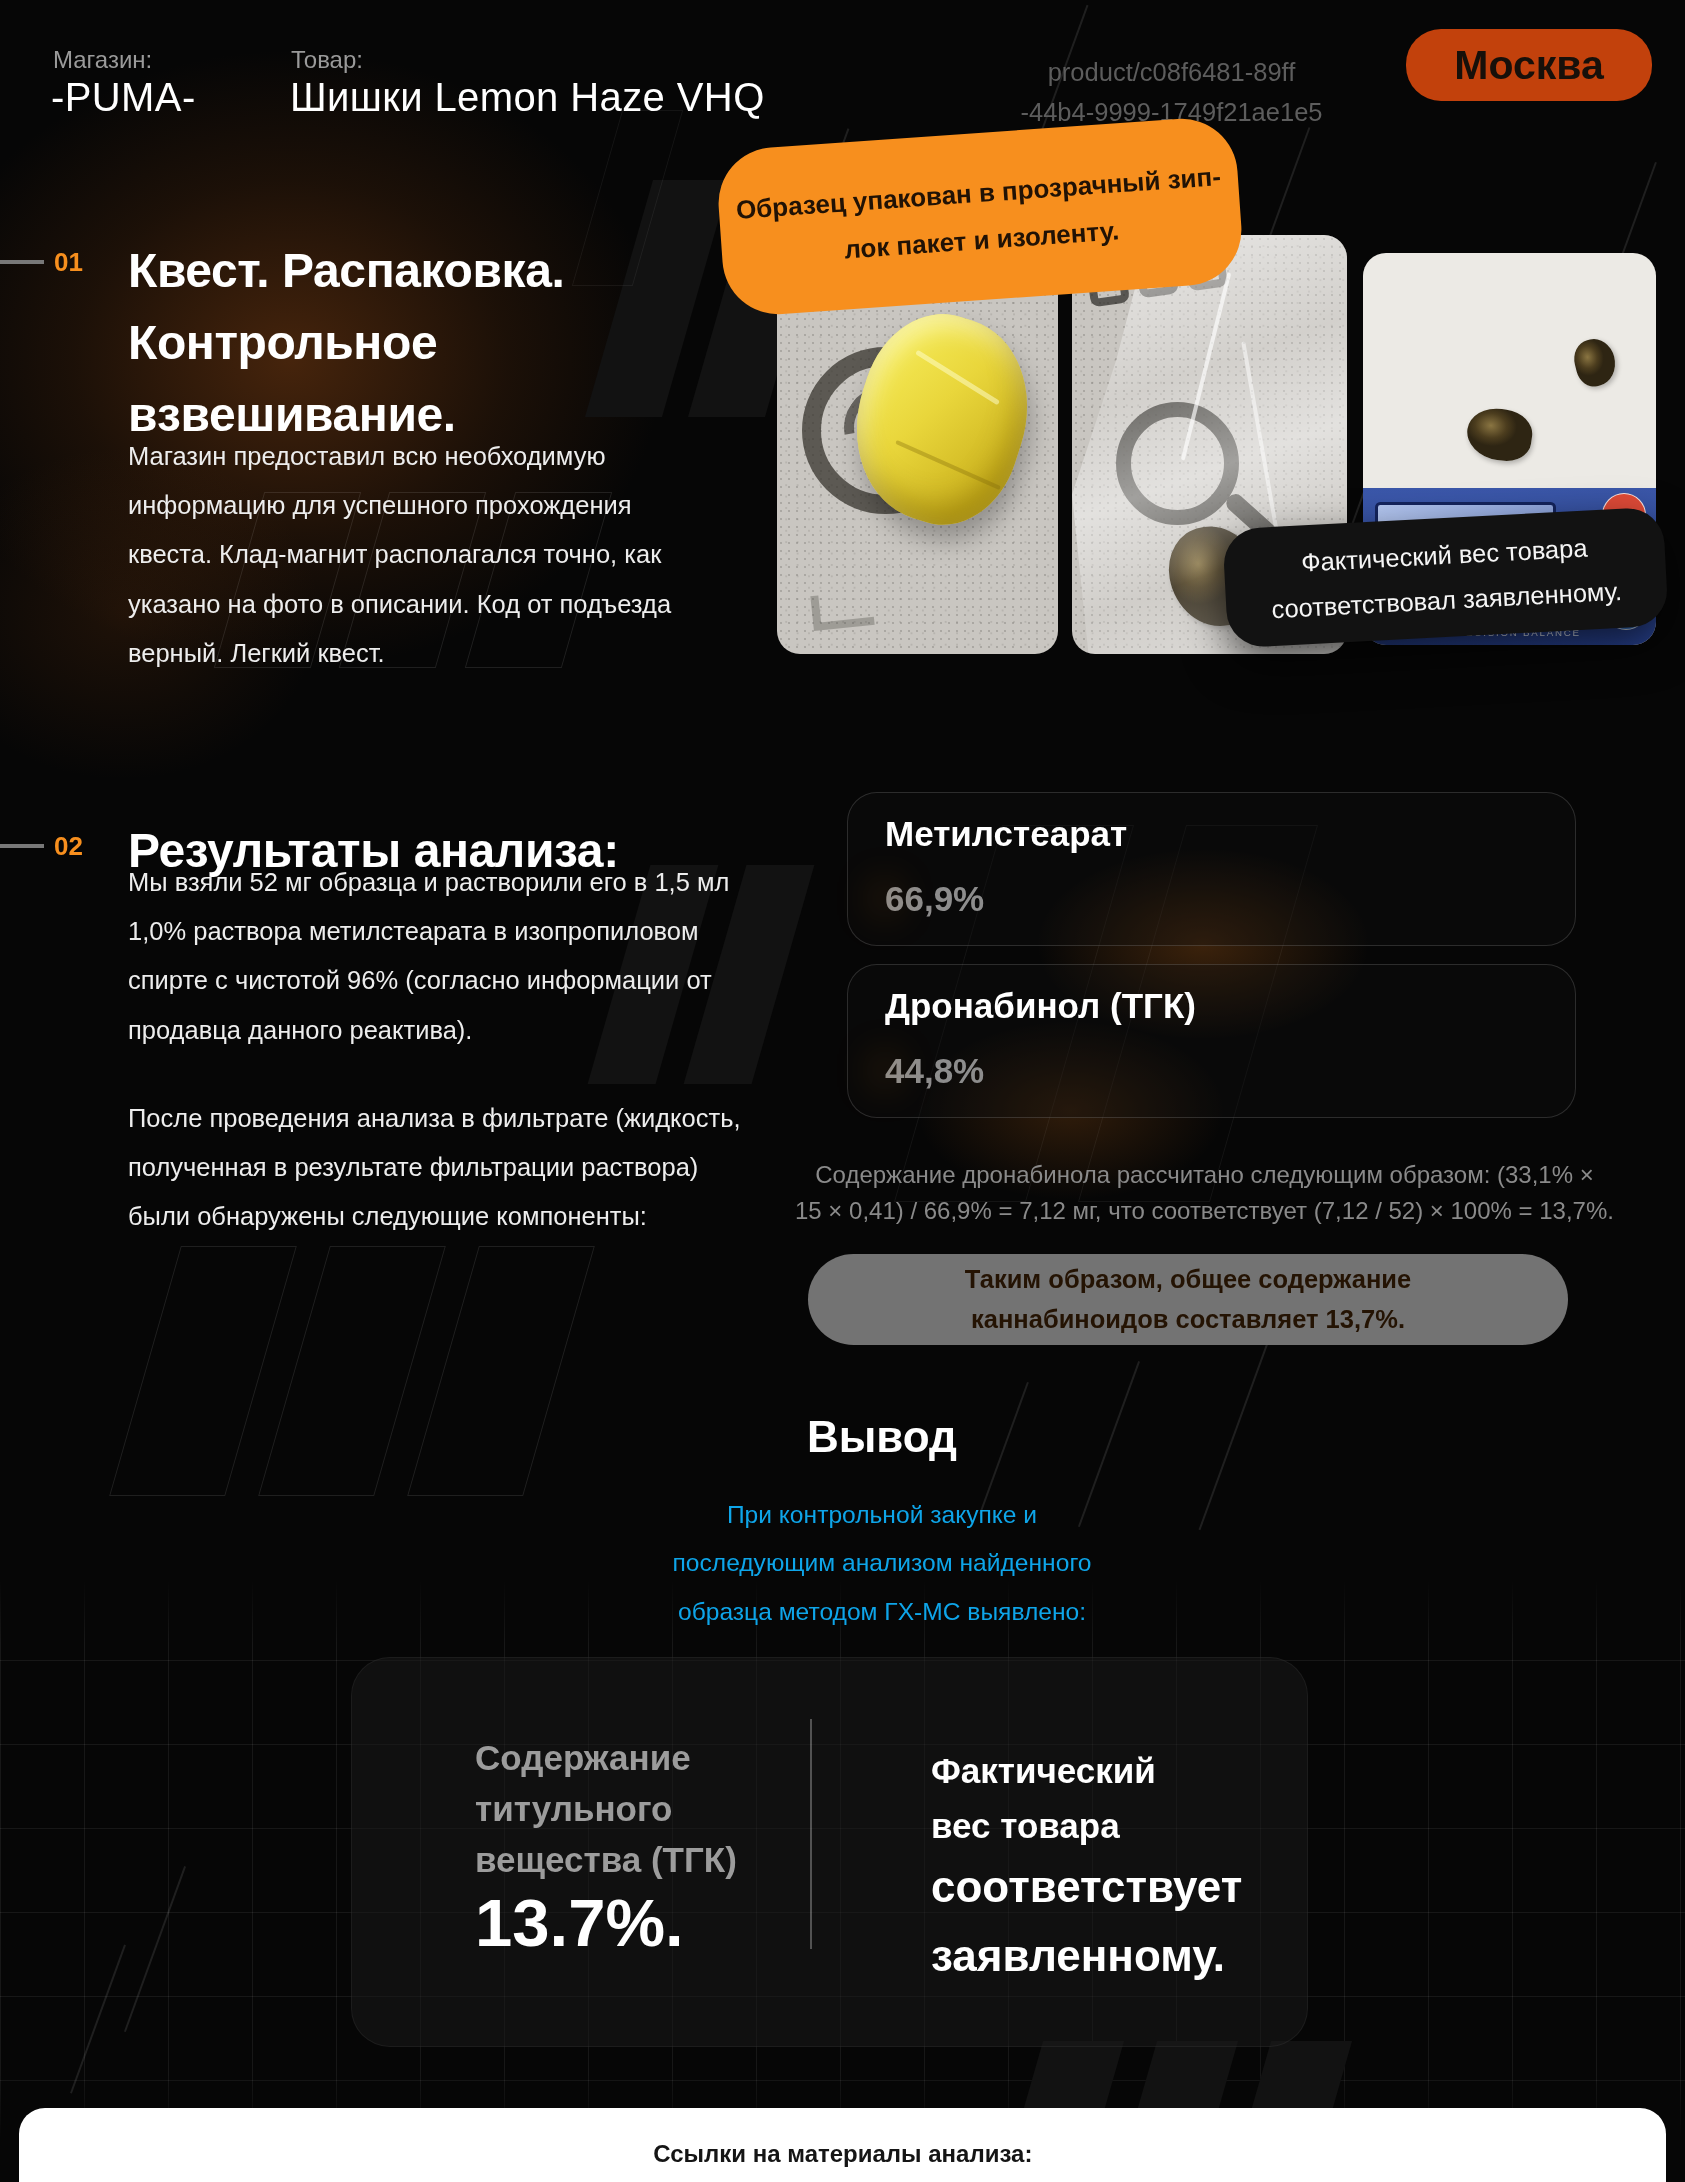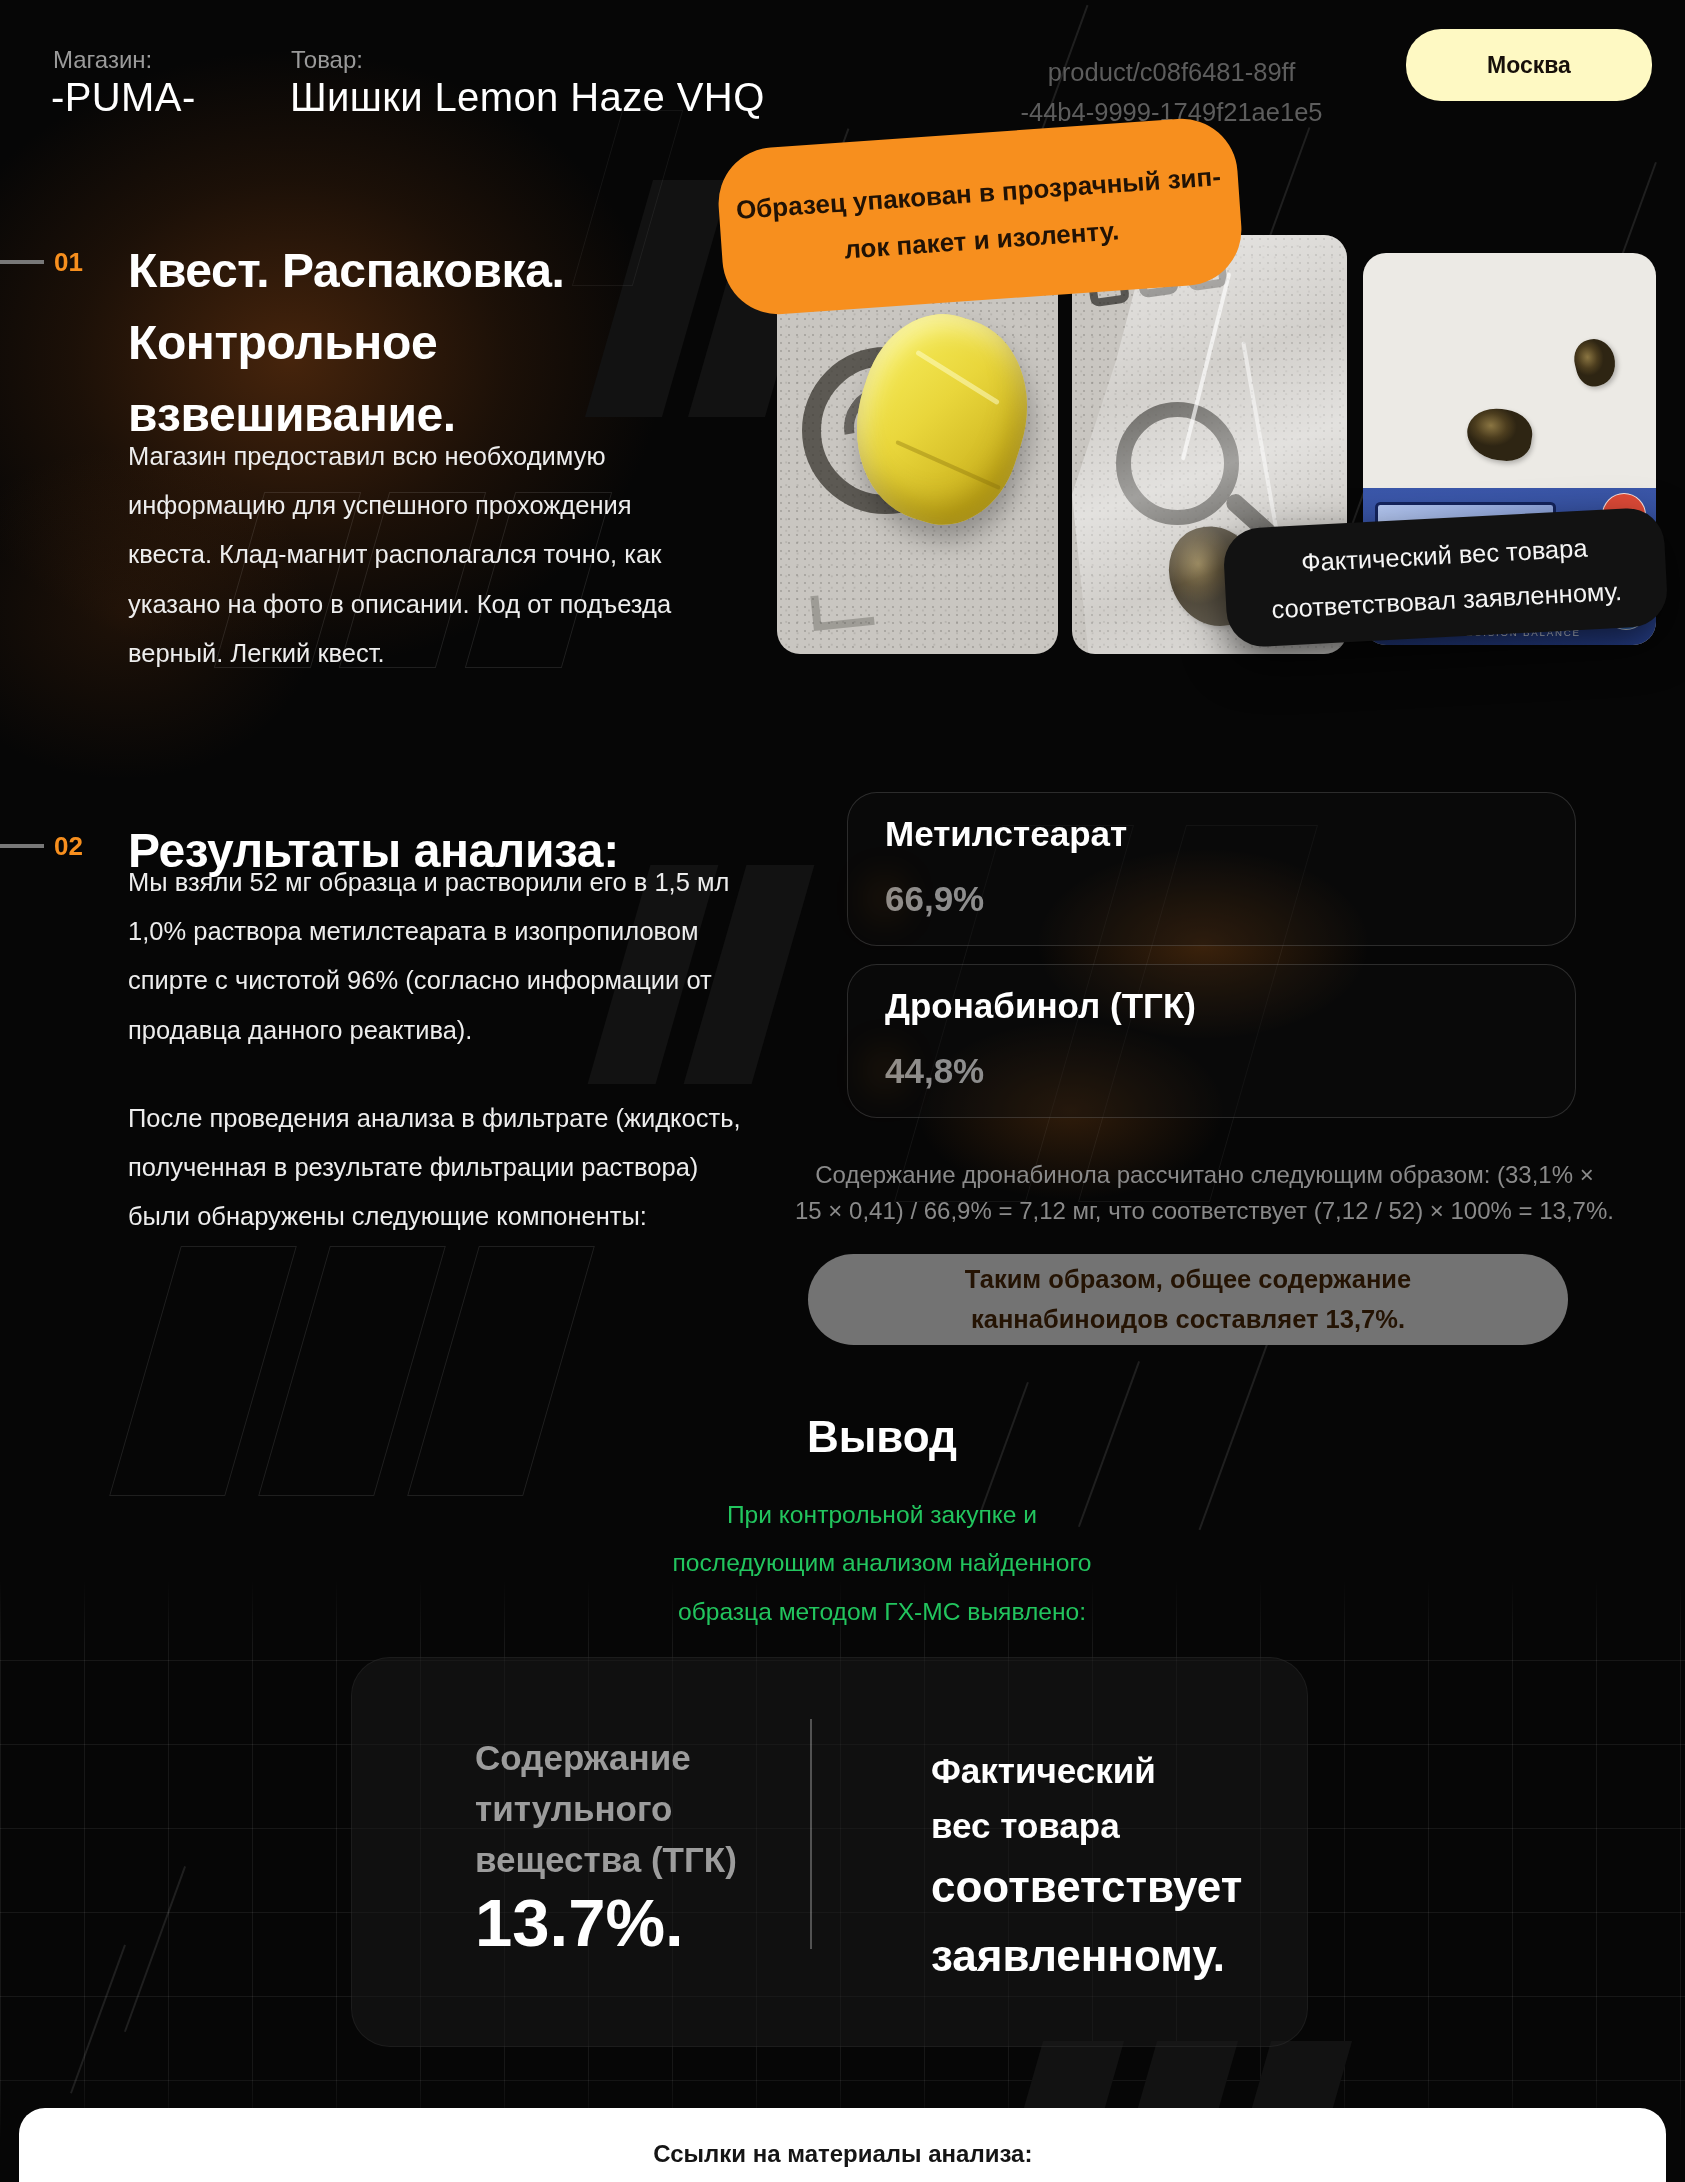--- a/index.html
+++ b/index.html
@@ -25,22 +25,22 @@
     background-image:linear-gradient(rgba(255,255,255,.07) 0.9px, transparent 0.9px),
                      linear-gradient(90deg, rgba(255,255,255,.07) 0.9px, transparent 0.9px);
     background-size:84px 84px;
     -webkit-mask-image:linear-gradient(180deg, transparent, #000 12%, #000 88%, transparent);
     mask-image:linear-gradient(180deg, transparent, #000 12%, #000 88%, transparent);}
 
   
   .h-label{top:46px;font-size:24px;color:#9a9a9a;}
   .h-name{top:75px;font-size:40px;font-weight:400;letter-spacing:0.4px;}
   .h-id{left:973px;top:53px;width:397px;text-align:center;font-size:25.5px;line-height:1.55;color:#5d5d5d;}
-  .city-btn{left:1406px;top:29px;width:246px;height:72px;background:#fef9c3;border-radius:35px;
-    display:flex;align-items:center;justify-content:center;font-size:23px;font-weight:700;color:#17100a;cursor:pointer;}
+  .city-btn{left:1406px;top:29px;width:246px;height:72px;background:#c2410c;border-radius:35px;
+    display:flex;align-items:center;justify-content:center;font-size:41px;font-weight:700;color:#17100a;cursor:pointer;}
 
   
   .marker{height:3.5px;background:#787878;}
   .num{font-size:26px;font-weight:700;color:#F78F1E;}
   .sec-title{font-size:48px;font-weight:700;line-height:1.5;letter-spacing:-0.4px;}
   .body-txt{font-size:25.5px;line-height:1.93;color:#ededed;}
 
   
   .photo{border-radius:23px;overflow:hidden;}
   .speckle{background-color:#c9c6c1;
@@ -63,21 +63,21 @@
   .comp-pct{position:relative;font-size:35px;font-weight:700;color:#8d8d8d;min-width:112px;}
   .track{position:relative;flex:1;height:12.3px;border-radius:6.1px;background:#2d2d2d;}
   .fill{position:relative;height:12.3px;border-radius:6.1px;
     background:linear-gradient(90deg,#f9a43c,#f78f1e);box-shadow:0 0 40px 7px rgba(247,143,30,.35);}
   .calc{left:794px;top:1157px;width:821px;text-align:center;font-size:24px;color:#8a8a8a;line-height:1.5;}
   .pill{left:808px;top:1254px;width:760px;height:91px;border-radius:47px;background:#737373;color:#241303;
     font-size:25.5px;font-weight:700;line-height:1.55;display:flex;align-items:center;justify-content:center;text-align:center;}
 
   
   .concl-title{left:531px;top:1412px;width:702px;text-align:center;font-size:44px;font-weight:700;}
-  .concl-body{left:531px;top:1491px;width:702px;text-align:center;font-size:24.6px;line-height:1.97;color:#22c55e;}
+  .concl-body{left:531px;top:1491px;width:702px;text-align:center;font-size:24.6px;line-height:1.97;color:#0ea5e9;}
   .result-card{left:351px;top:1657px;width:957px;height:390px;border-radius:39px;
     background:rgba(26,26,26,.55);border:0.9px solid rgba(255,255,255,.05);}
   .thc-label{left:123px;top:75px;font-size:35px;font-weight:700;color:#9c9c9c;line-height:1.45;}
   .thc-value{left:123px;top:226px;font-size:67px;font-weight:700;color:#ffffff;}
   .v-divider{left:458px;top:61px;width:1.8px;height:230px;background:rgba(255,255,255,.28);}
   .weight-white{left:579px;top:86px;font-size:35px;font-weight:700;line-height:1.56;color:#ffffff;}
   .weight-orange{left:579px;top:195px;font-size:44px;font-weight:700;line-height:1.56;color:#ffffff;}
 
   
   .links-bar{left:19.3px;top:2108px;width:1647px;height:105px;background:#ffffff;border-radius:26px 26px 0 0;z-index:8;}

